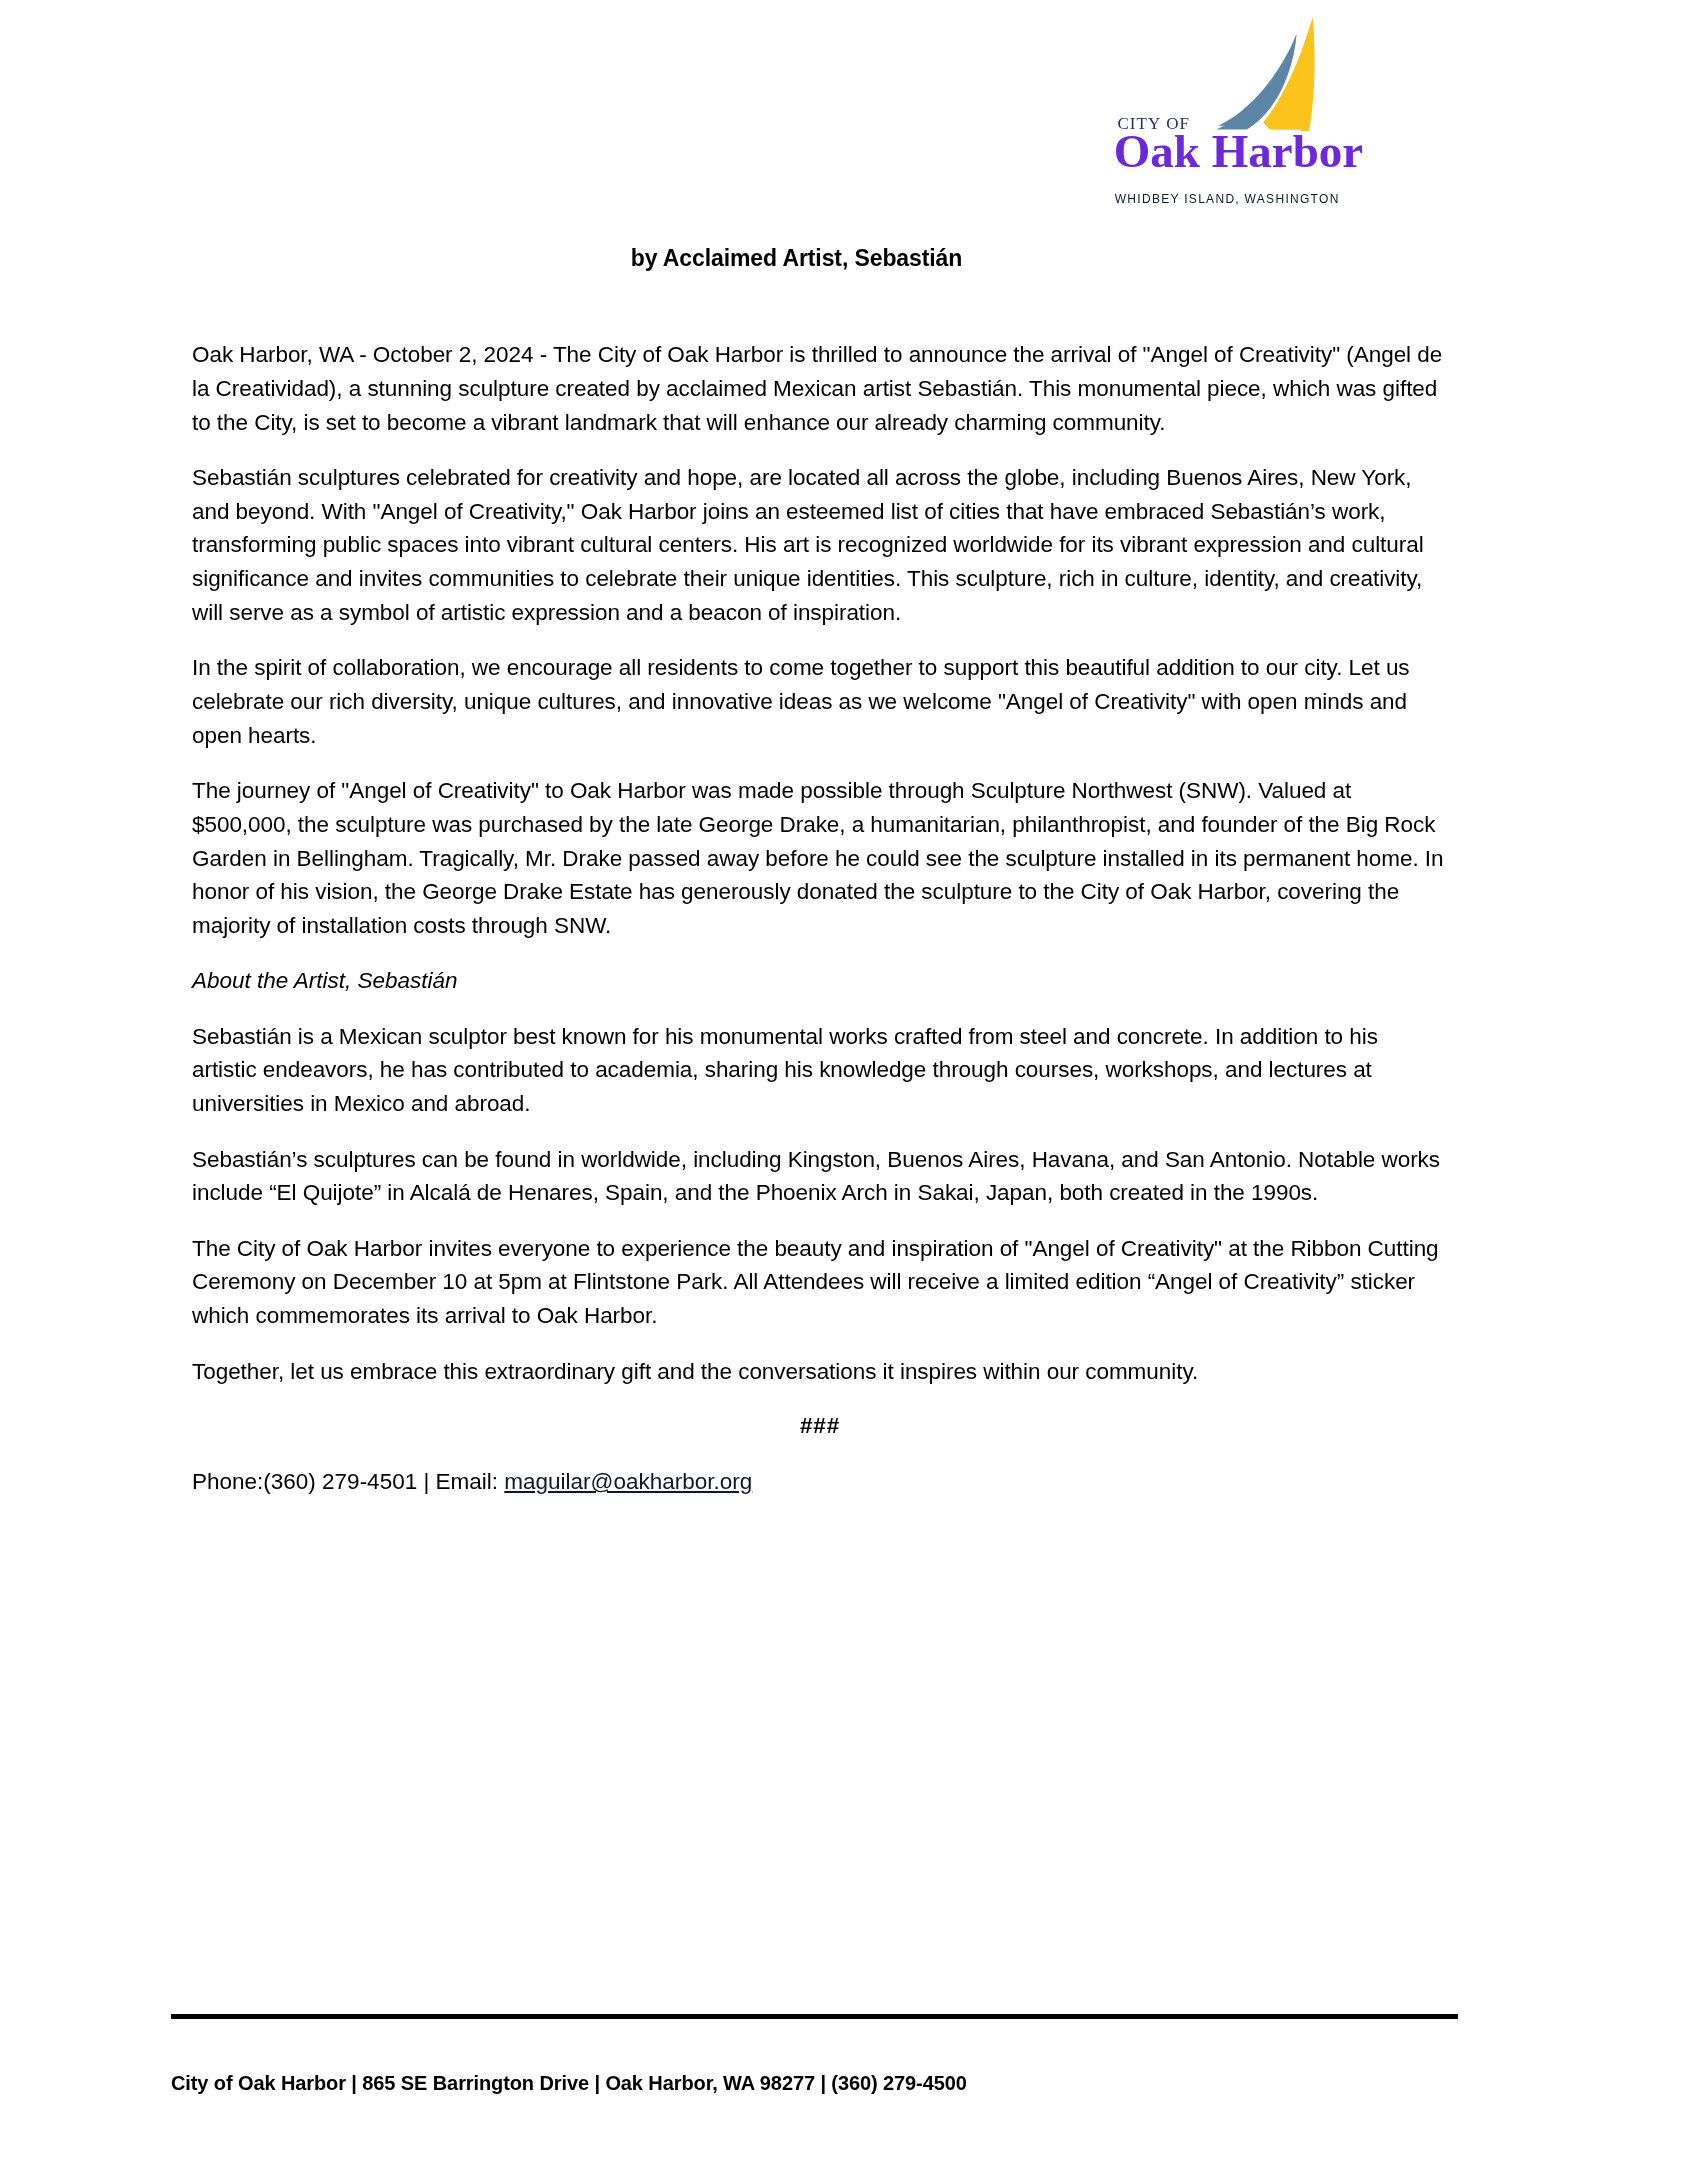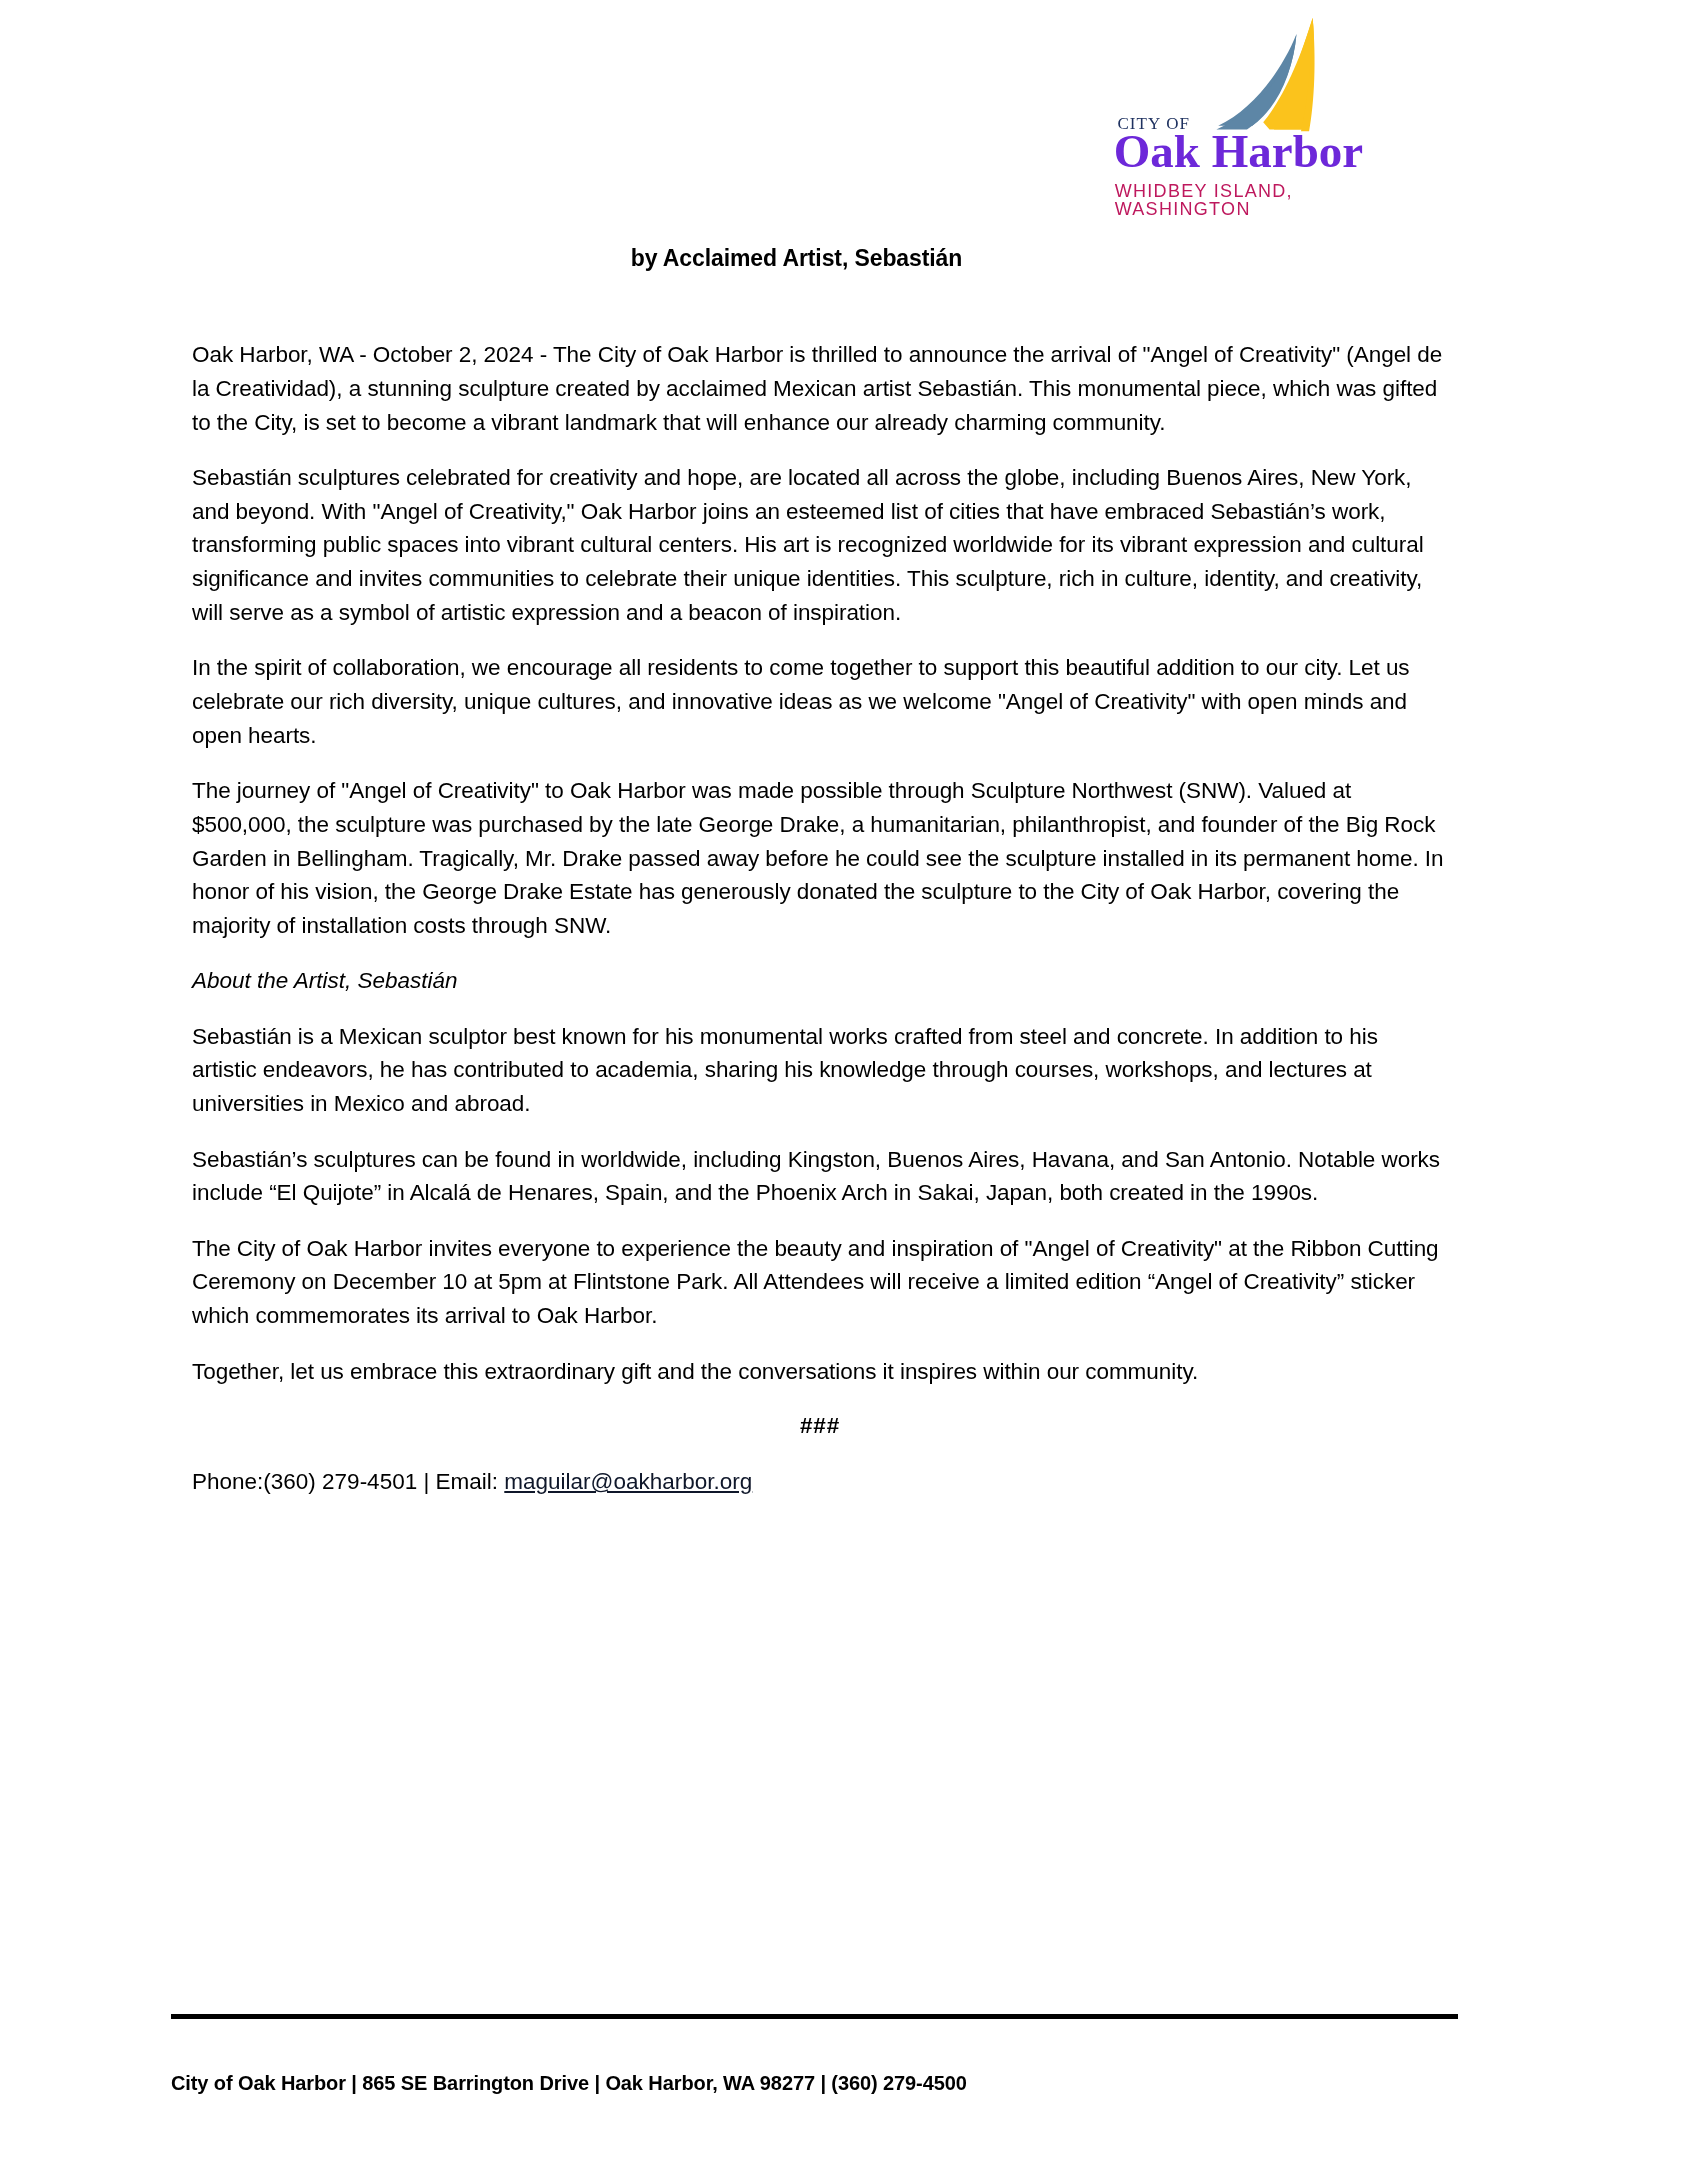--- a/index.html
+++ b/index.html
@@ -60,24 +60,24 @@
     font-family: "Liberation Serif", serif;
     font-weight: bold;
     font-size: 47px;
     color: #6d28d9;
     letter-spacing: 0px;
     margin-top: -3.6px;
     margin-left: 1.8px;
   }
   .logo-sub {
     font-family: "Liberation Sans", sans-serif;
-    font-size: 18px;
+    font-size: 12px;
     letter-spacing: 1.3px;
-    color: #be185d;
-    margin-top: 7px;
+    color: #0f172a;
+    margin-top: 18px;
     margin-left: 2.7px;
   }
 
   
   .headline {
     position: absolute;
     top: 209px;
     left: 135px;
     width: 1323px;
     text-align: center;

